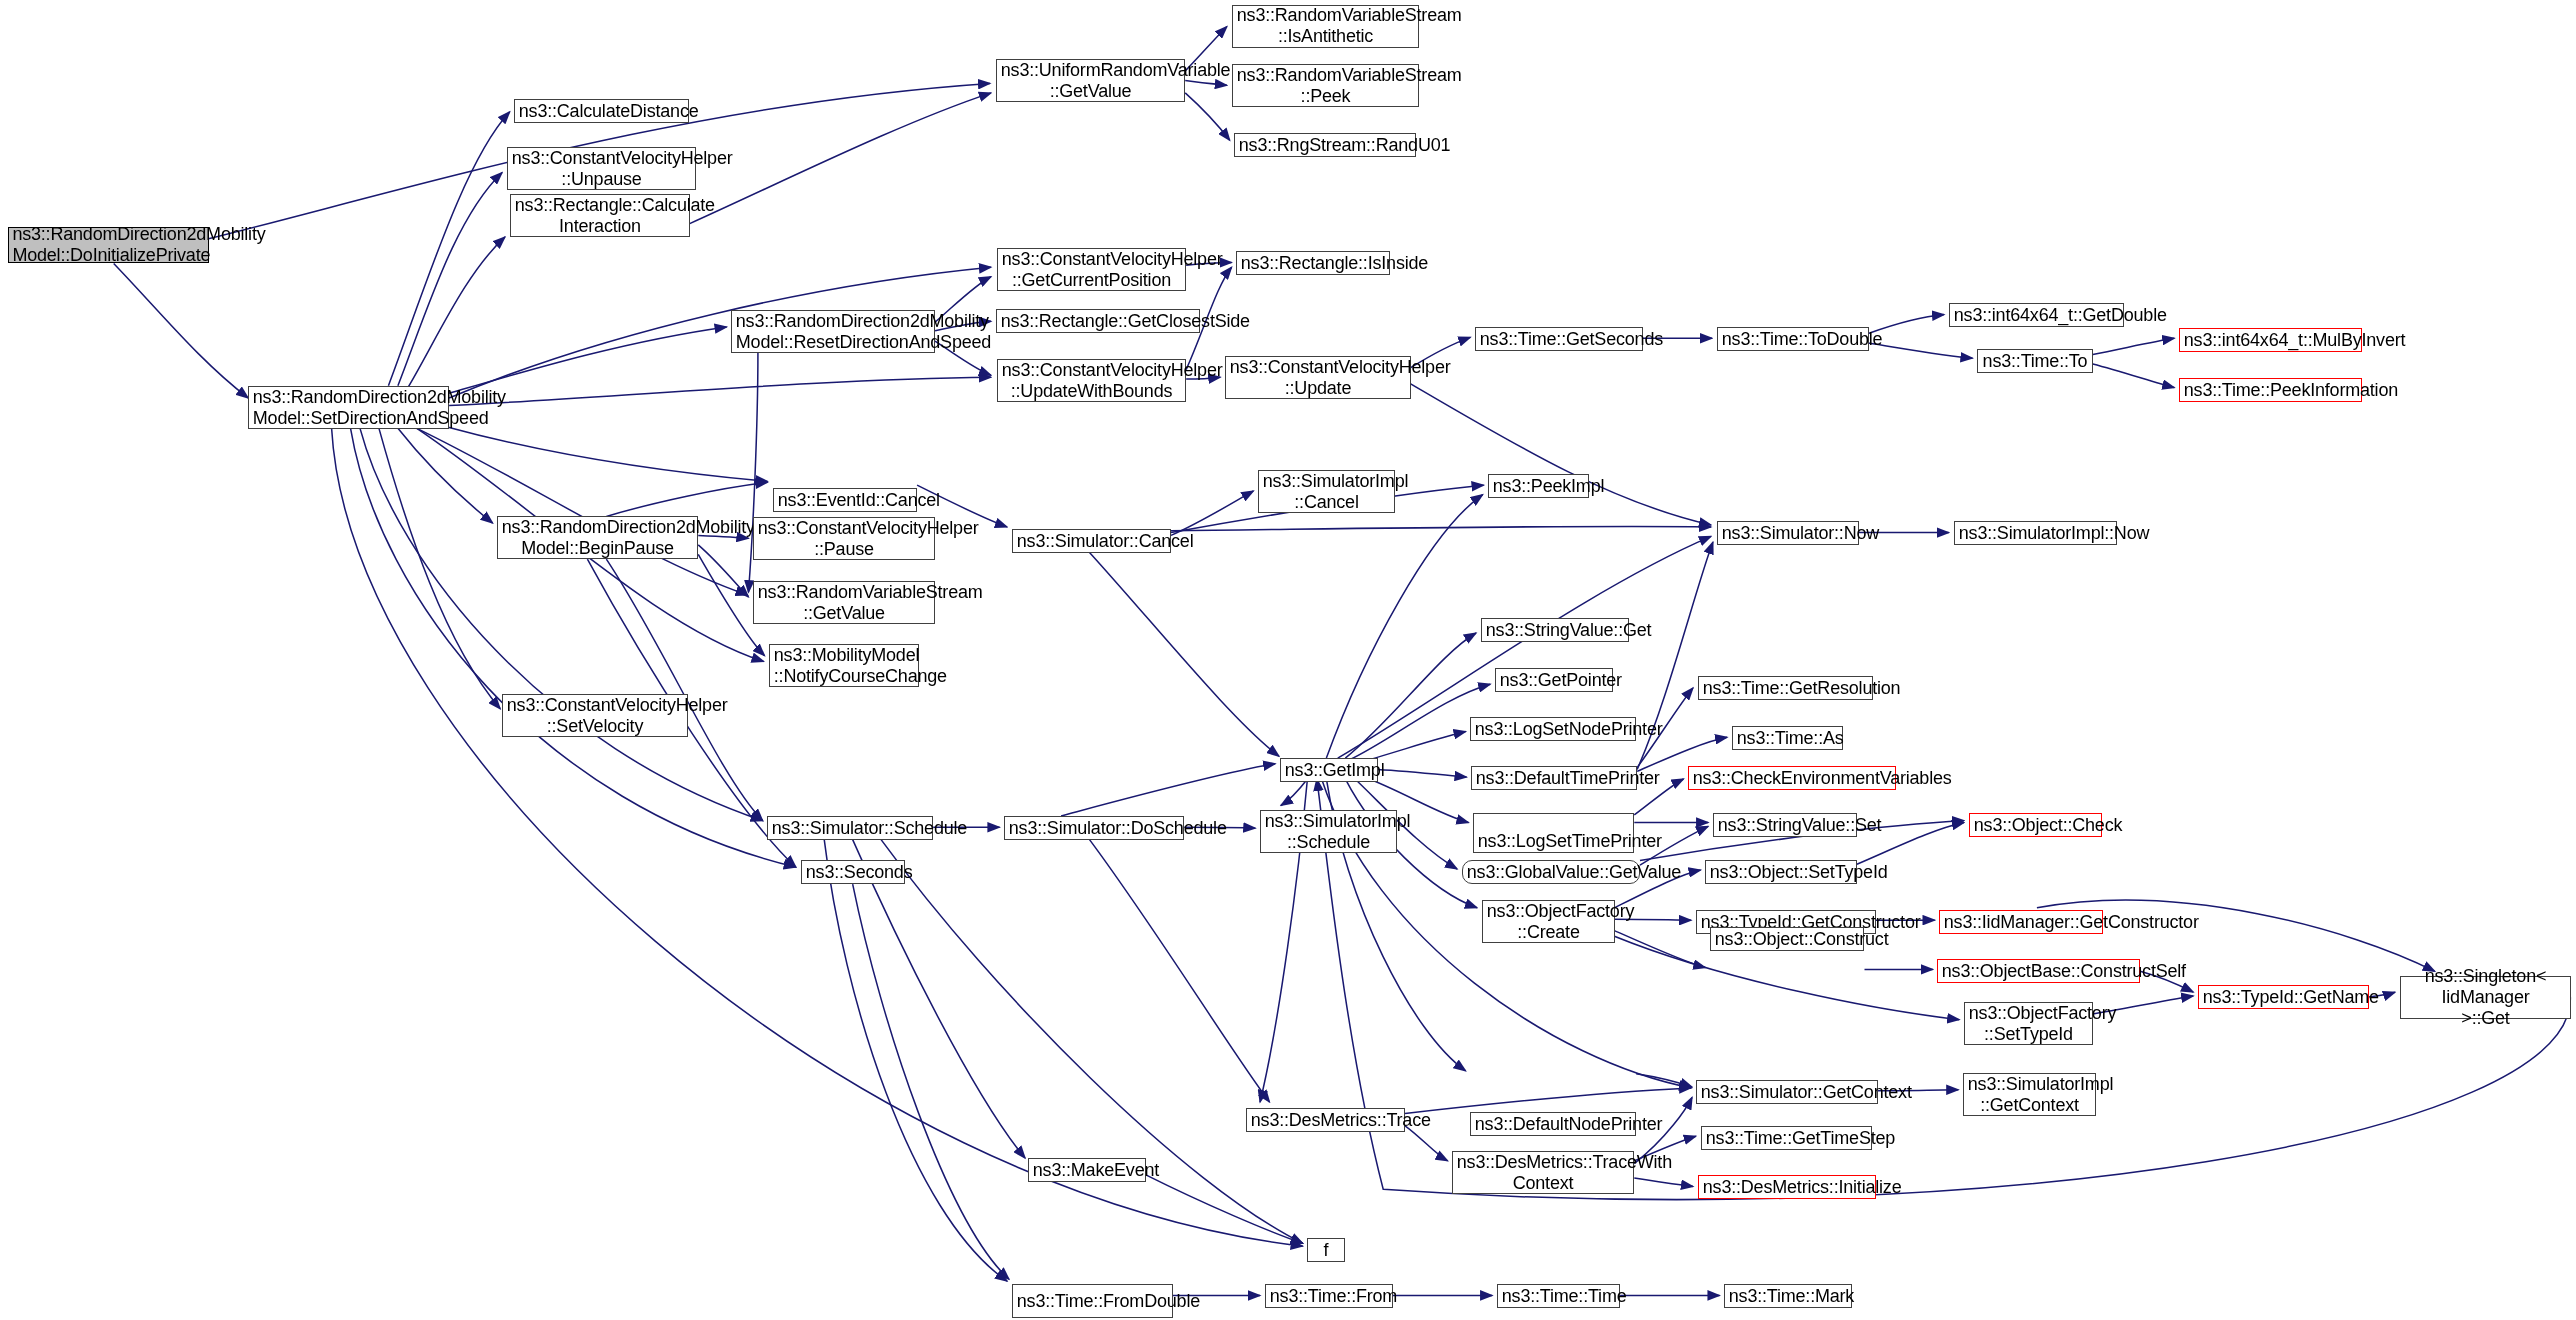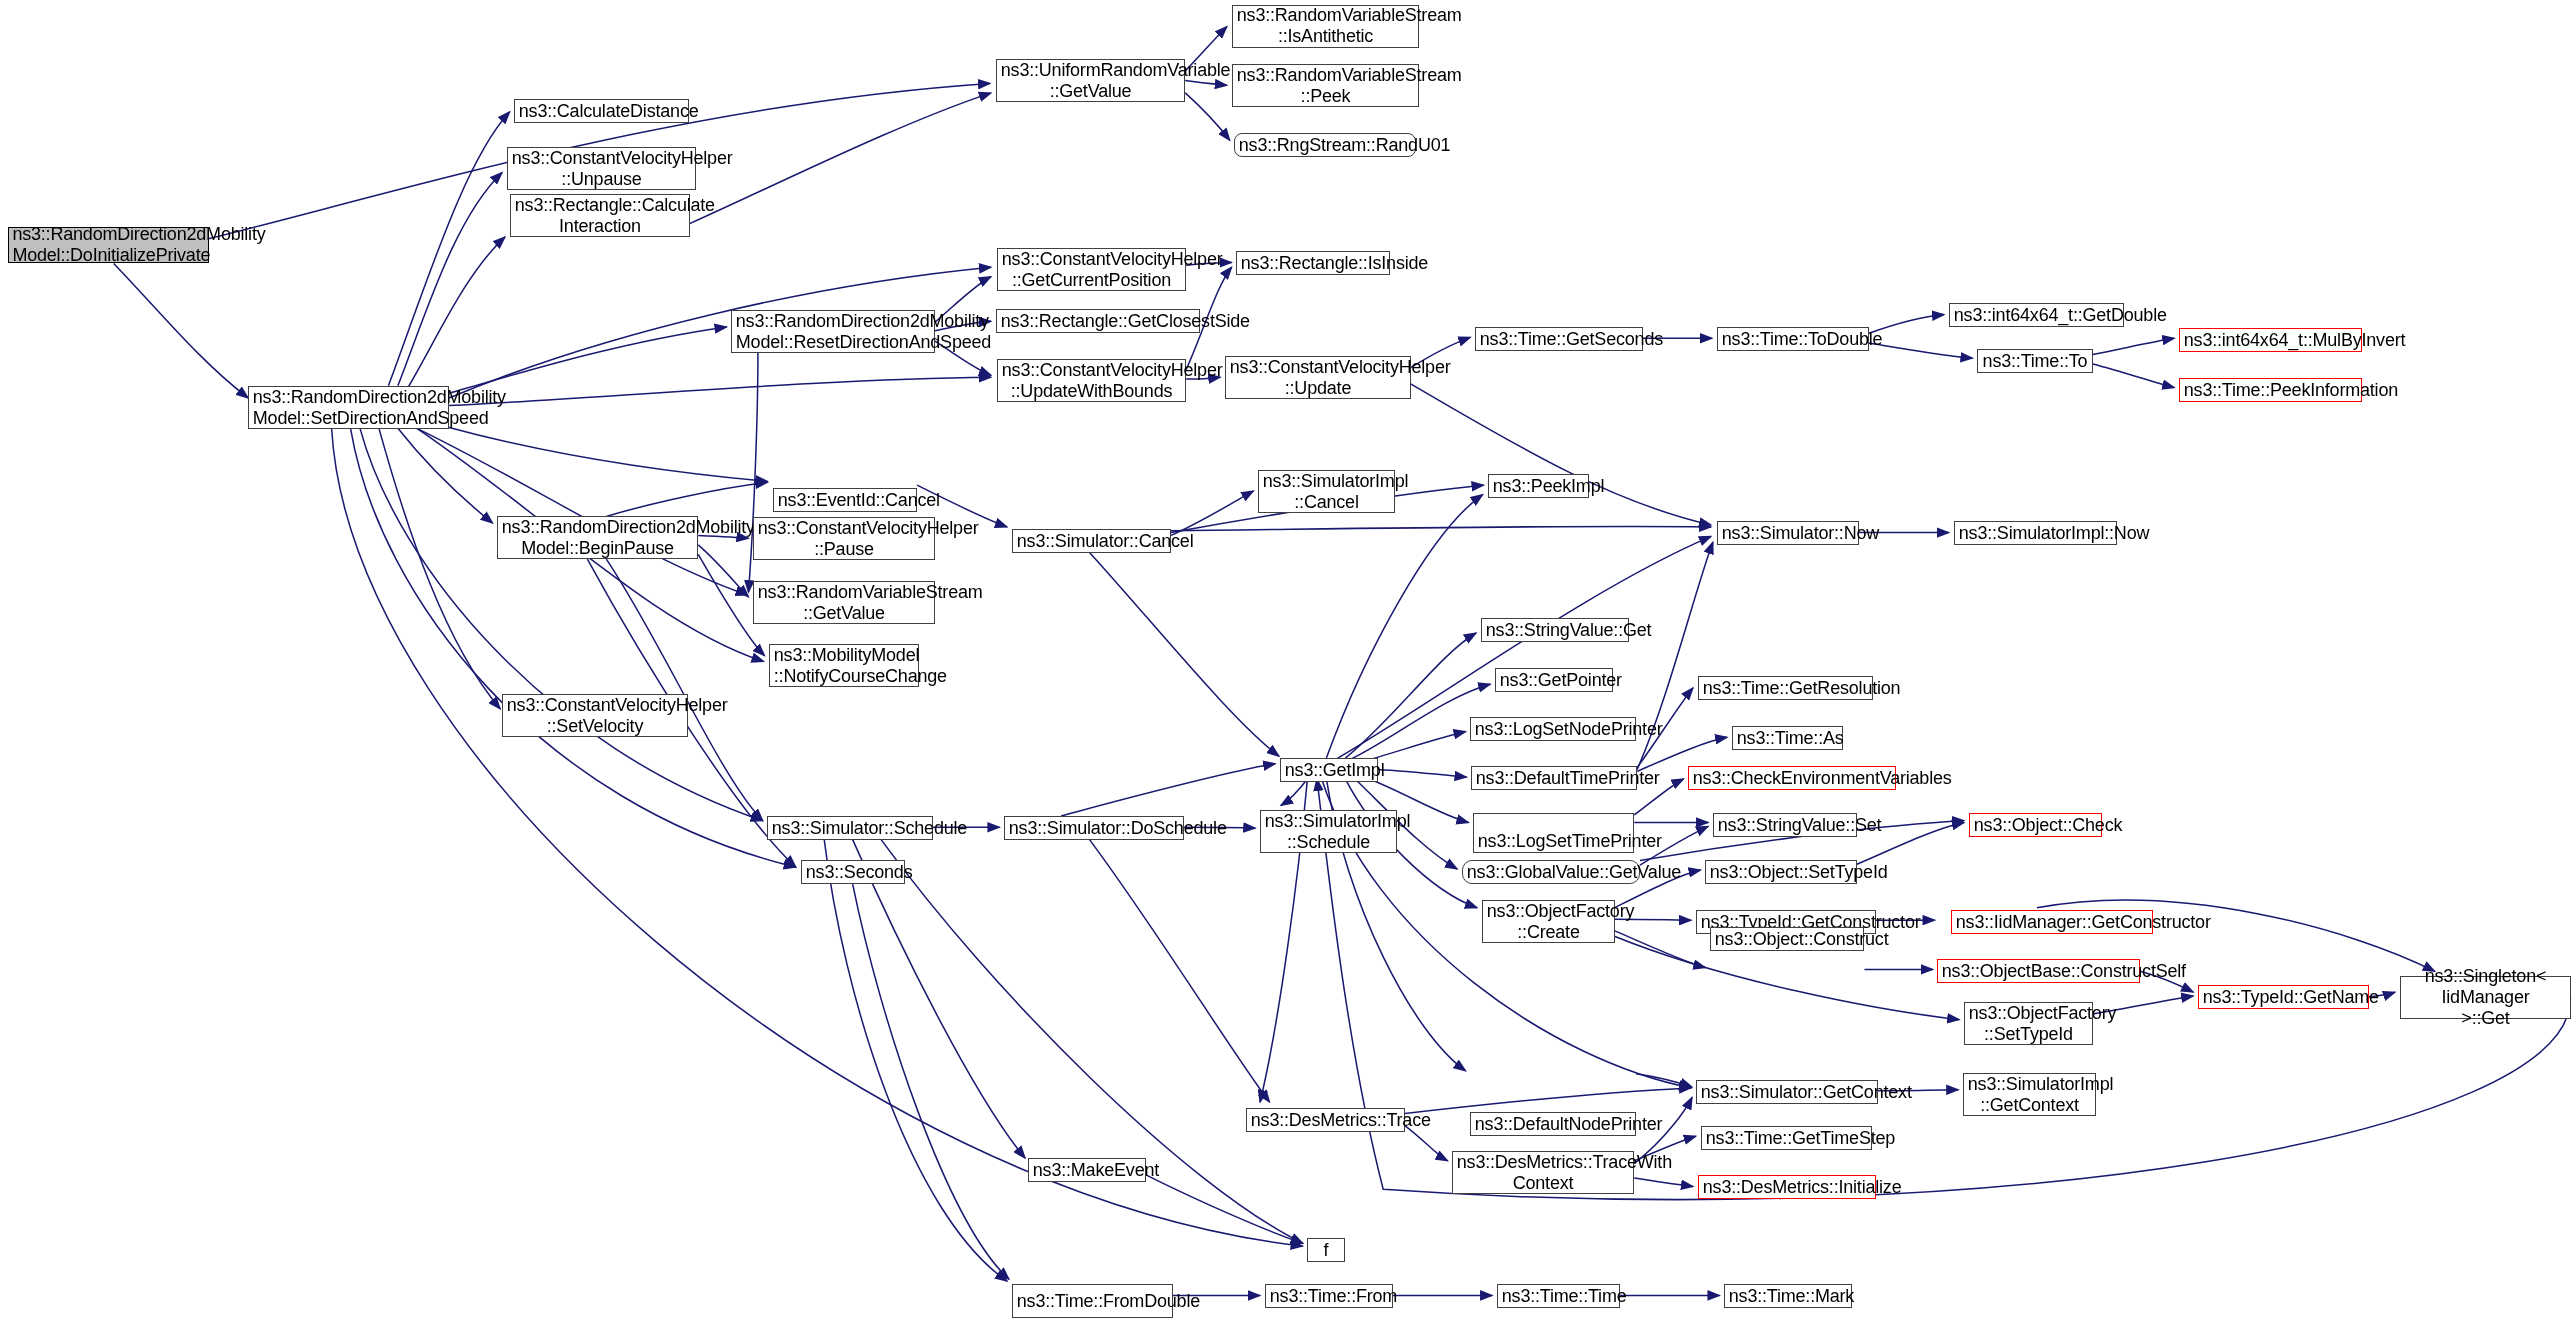--- a/index.html
+++ b/index.html
@@ -171,21 +171,21 @@
       <div class="gnode" style="left: 507px; top: 147px; width: 189px; height: 43px;"><span class="gnode-label">ns3::ConstantVelocityHelper
 ::Unpause</span></div>
       <div class="gnode" style="left: 510px; top: 194px; width: 180px; height: 43px;"><span class="gnode-label">ns3::Rectangle::Calculate
 Interaction</span></div>
       <div class="gnode" style="left: 996px; top: 59px; width: 189px; height: 43px;"><span class="gnode-label">ns3::UniformRandomVariable
 ::GetValue</span></div>
       <div class="gnode" style="left: 1232px; top: 4.7px; width: 187px; height: 43px;"><span class="gnode-label">ns3::RandomVariableStream
 ::IsAntithetic</span></div>
       <div class="gnode" style="left: 1232px; top: 64px; width: 187px; height: 43px;"><span class="gnode-label">ns3::RandomVariableStream
 ::Peek</span></div>
-      <div class="gnode" style="left: 1234px; top: 133px; width: 182px; height: 24px; border-radius: 8px;"><span class="gnode-label">ns3::RngStream::RandU01</span></div>
+      <div class="gnode" style="left: 1234px; top: 133px; width: 182px; height: 24px;"><span class="gnode-label">ns3::RngStream::RandU01</span></div>
       <div class="gnode" style="left: 248px; top: 386px; width: 201px; height: 43px;"><span class="gnode-label">ns3::RandomDirection2dMobility
 Model::SetDirectionAndSpeed</span></div>
       <div class="gnode" style="left: 731px; top: 310px; width: 204px; height: 43px;"><span class="gnode-label">ns3::RandomDirection2dMobility
 Model::ResetDirectionAndSpeed</span></div>
       <div class="gnode" style="left: 997px; top: 248px; width: 189px; height: 43px;"><span class="gnode-label">ns3::ConstantVelocityHelper
 ::GetCurrentPosition</span></div>
       <div class="gnode" style="left: 996px; top: 309px; width: 204px; height: 24px;"><span class="gnode-label">ns3::Rectangle::GetClosestSide</span></div>
       <div class="gnode" style="left: 997px; top: 359px; width: 189px; height: 43px;"><span class="gnode-label">ns3::ConstantVelocityHelper
 ::UpdateWithBounds</span></div>
       <div class="gnode" style="left: 1236px; top: 251px; width: 154px; height: 24px;"><span class="gnode-label">ns3::Rectangle::IsInside</span></div>
@@ -223,21 +223,21 @@
       <div class="gnode" style="left: 1732px; top: 726px; width: 111px; height: 24px;"><span class="gnode-label">ns3::Time::As</span></div>
       <div class="gnode missing" style="left: 1688px; top: 766px; width: 208px; height: 24px;"><span class="gnode-label">ns3::CheckEnvironmentVariables</span></div>
       <div class="gnode" style="left: 1473px; top: 813px; width: 161px; height: 40px; align-items: flex-end;"><span class="gnode-label">ns3::LogSetTimePrinter</span></div>
       <div class="gnode" style="left: 1713px; top: 813px; width: 144px; height: 24px;"><span class="gnode-label">ns3::StringValue::Set</span></div>
       <div class="gnode missing" style="left: 1969px; top: 813px; width: 133px; height: 24px;"><span class="gnode-label">ns3::Object::Check</span></div>
       <div class="gnode" style="left: 1462px; top: 860px; width: 178px; height: 24px; border-radius: 10px;"><span class="gnode-label">ns3::GlobalValue::GetValue</span></div>
       <div class="gnode" style="left: 1705px; top: 860px; width: 152px; height: 24px;"><span class="gnode-label">ns3::Object::SetTypeId</span></div>
       <div class="gnode" style="left: 1482px; top: 900px; width: 133px; height: 43px;"><span class="gnode-label">ns3::ObjectFactory
 ::Create</span></div>
       <div class="gnode" style="left: 1696px; top: 910px; width: 180px; height: 24px;"><span class="gnode-label">ns3::TypeId::GetConstructor</span></div>
-      <div class="gnode missing" style="left: 1939px; top: 910px; width: 202px; height: 24px; margin-left: 12px;"><span class="gnode-label">ns3::IidManager::GetConstructor</span></div>
+      <div class="gnode missing" style="left: 1939px; top: 910px; width: 164px; height: 24px;"><span class="gnode-label">ns3::IidManager::GetConstructor</span></div>
       <div class="gnode" style="left: 1710px; top: 927px; width: 154px; height: 24px;"><span class="gnode-label">ns3::Object::Construct</span></div>
       <div class="gnode missing" style="left: 1937px; top: 959px; width: 203px; height: 24px;"><span class="gnode-label">ns3::ObjectBase::ConstructSelf</span></div>
       <div class="gnode" style="left: 1964px; top: 1002px; width: 129px; height: 43px;"><span class="gnode-label">ns3::ObjectFactory
 ::SetTypeId</span></div>
       <div class="gnode missing" style="left: 2198px; top: 985px; width: 171px; height: 24px;"><span class="gnode-label">ns3::TypeId::GetName</span></div>
       <div class="gnode" style="left: 2400px; top: 976px; width: 171px; height: 43px;"><span class="gnode-label">ns3::Singleton&lt; IidManager
 &gt;::Get</span></div>
       <div class="gnode" style="left: 767px; top: 816px; width: 166px; height: 24px;"><span class="gnode-label">ns3::Simulator::Schedule</span></div>
       <div class="gnode" style="left: 1004px; top: 816px; width: 180px; height: 24px;"><span class="gnode-label">ns3::Simulator::DoSchedule</span></div>
       <div class="gnode" style="left: 1260px; top: 810px; width: 137px; height: 43px;"><span class="gnode-label">ns3::SimulatorImpl

